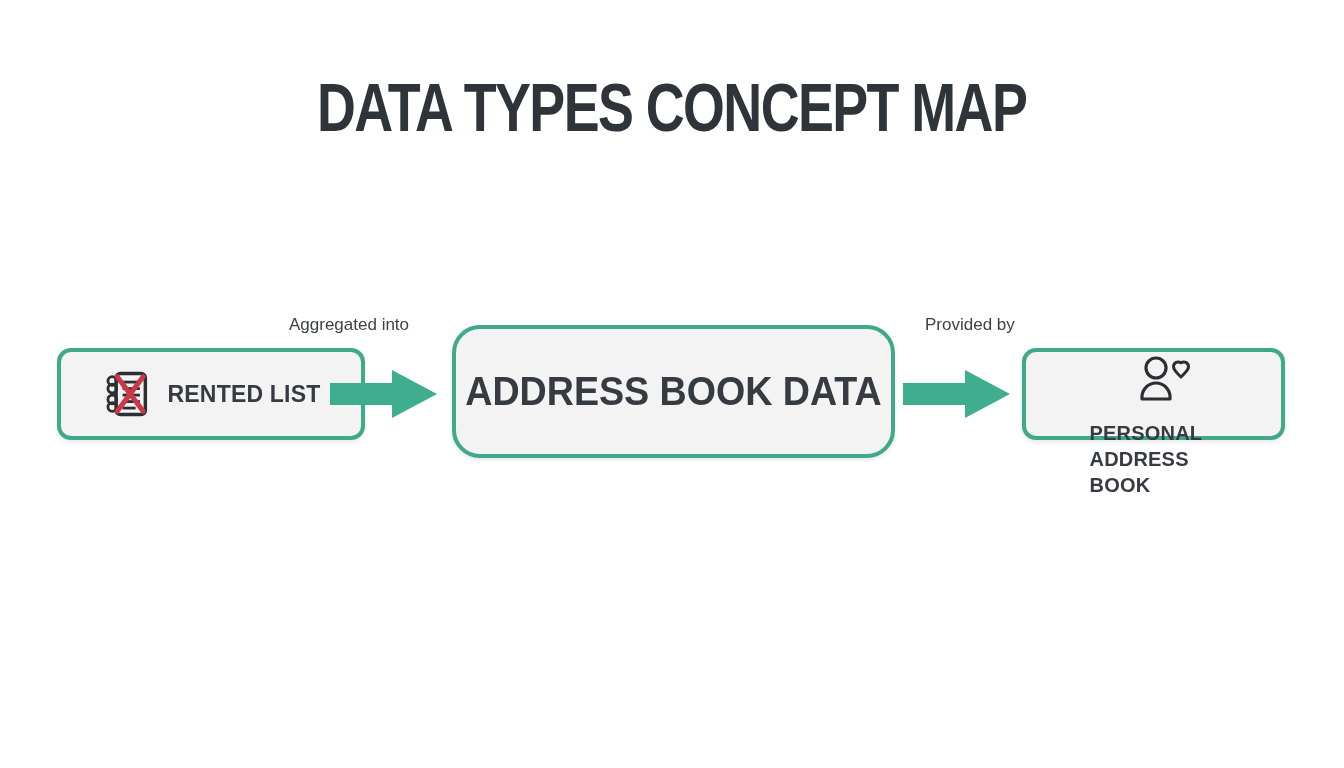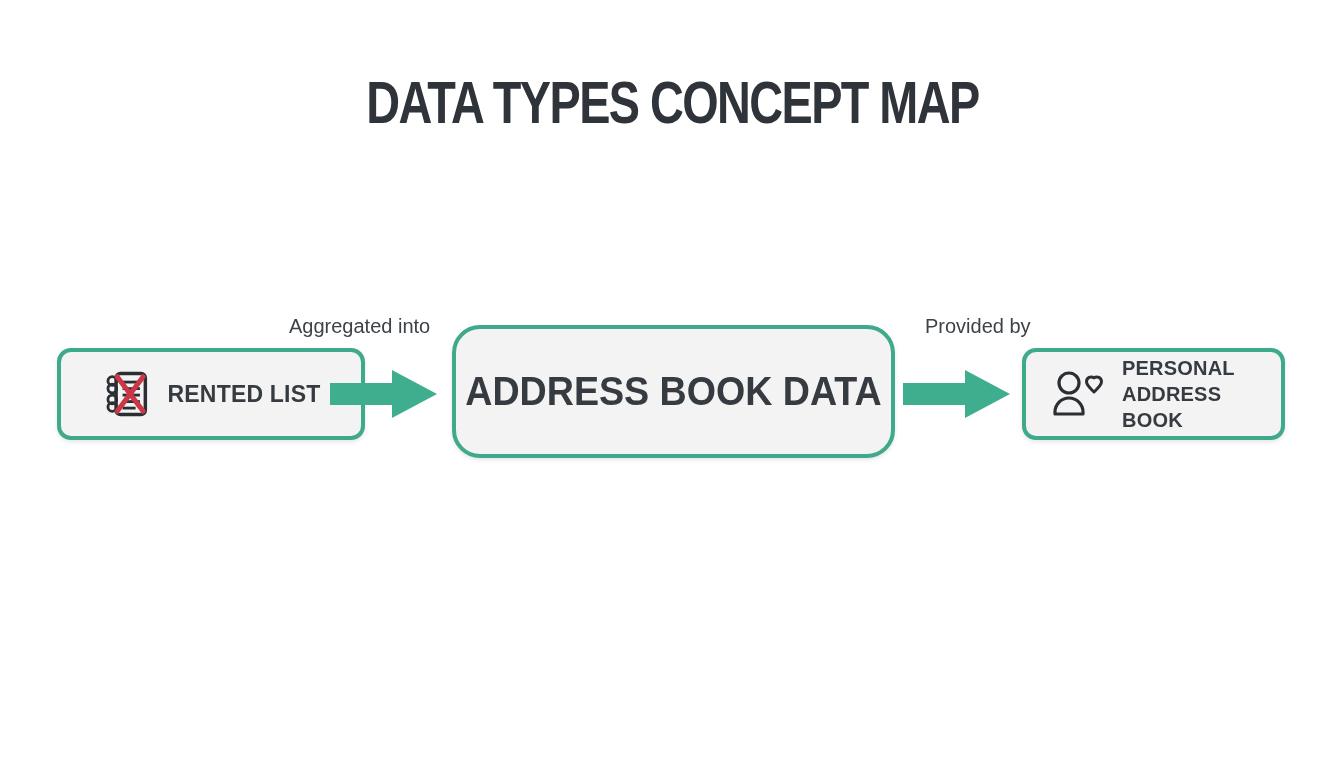--- a/index.html
+++ b/index.html
@@ -15,21 +15,21 @@
     background: #ffffff;
     overflow: hidden;
   }
   .page-title {
     position: absolute;
     top: 68px;
     left: 0;
     width: 100%;
     text-align: center;
     margin: 0;
-    font-size: 60px;
+    font-size: 69px;
     font-weight: 800;
     letter-spacing: -2px;
     color: #2f343a;
     white-space: nowrap;
   }
   .page-title .condense {
     display: inline-block;
     transform: scaleX(0.78);
     transform-origin: center center;
   }
@@ -55,20 +55,21 @@
     width: 443px; height: 133px;
     border-radius: 28px;
   }
   .node-personal {
     left: 1022px; top: 348px;
     width: 263px; height: 92px;
     gap: 14px;
     border-radius: 14px;
     justify-content: flex-start;
     padding-left: 22px;
+    flex-direction: column;
   }
   .node-label {
     font-weight: 700;
     color: #363b41;
     letter-spacing: 0.2px;
   }
   .node-rented .node-label { font-size: 23px; }
   .node-center .node-label {
     font-size: 40px;
     letter-spacing: 0px;
@@ -76,21 +77,21 @@
     transform: scaleX(0.94);
     white-space: nowrap;
   }
   .node-personal .node-label {
     font-size: 20px;
     line-height: 26px;
     width: 150px;
   }
   .edge-label {
     position: absolute;
-    font-size: 20px;
+    font-size: 17px;
     font-weight: 400;
     color: #3c4348;
     white-space: nowrap;
   }
   .edge-label-1 { left: 289px; top: 315px; }
   .edge-label-2 { left: 919px; top: 315px; margin-left: 6px; }
   .arrow {
     position: absolute;
     width: 108px;
     height: 52px;

